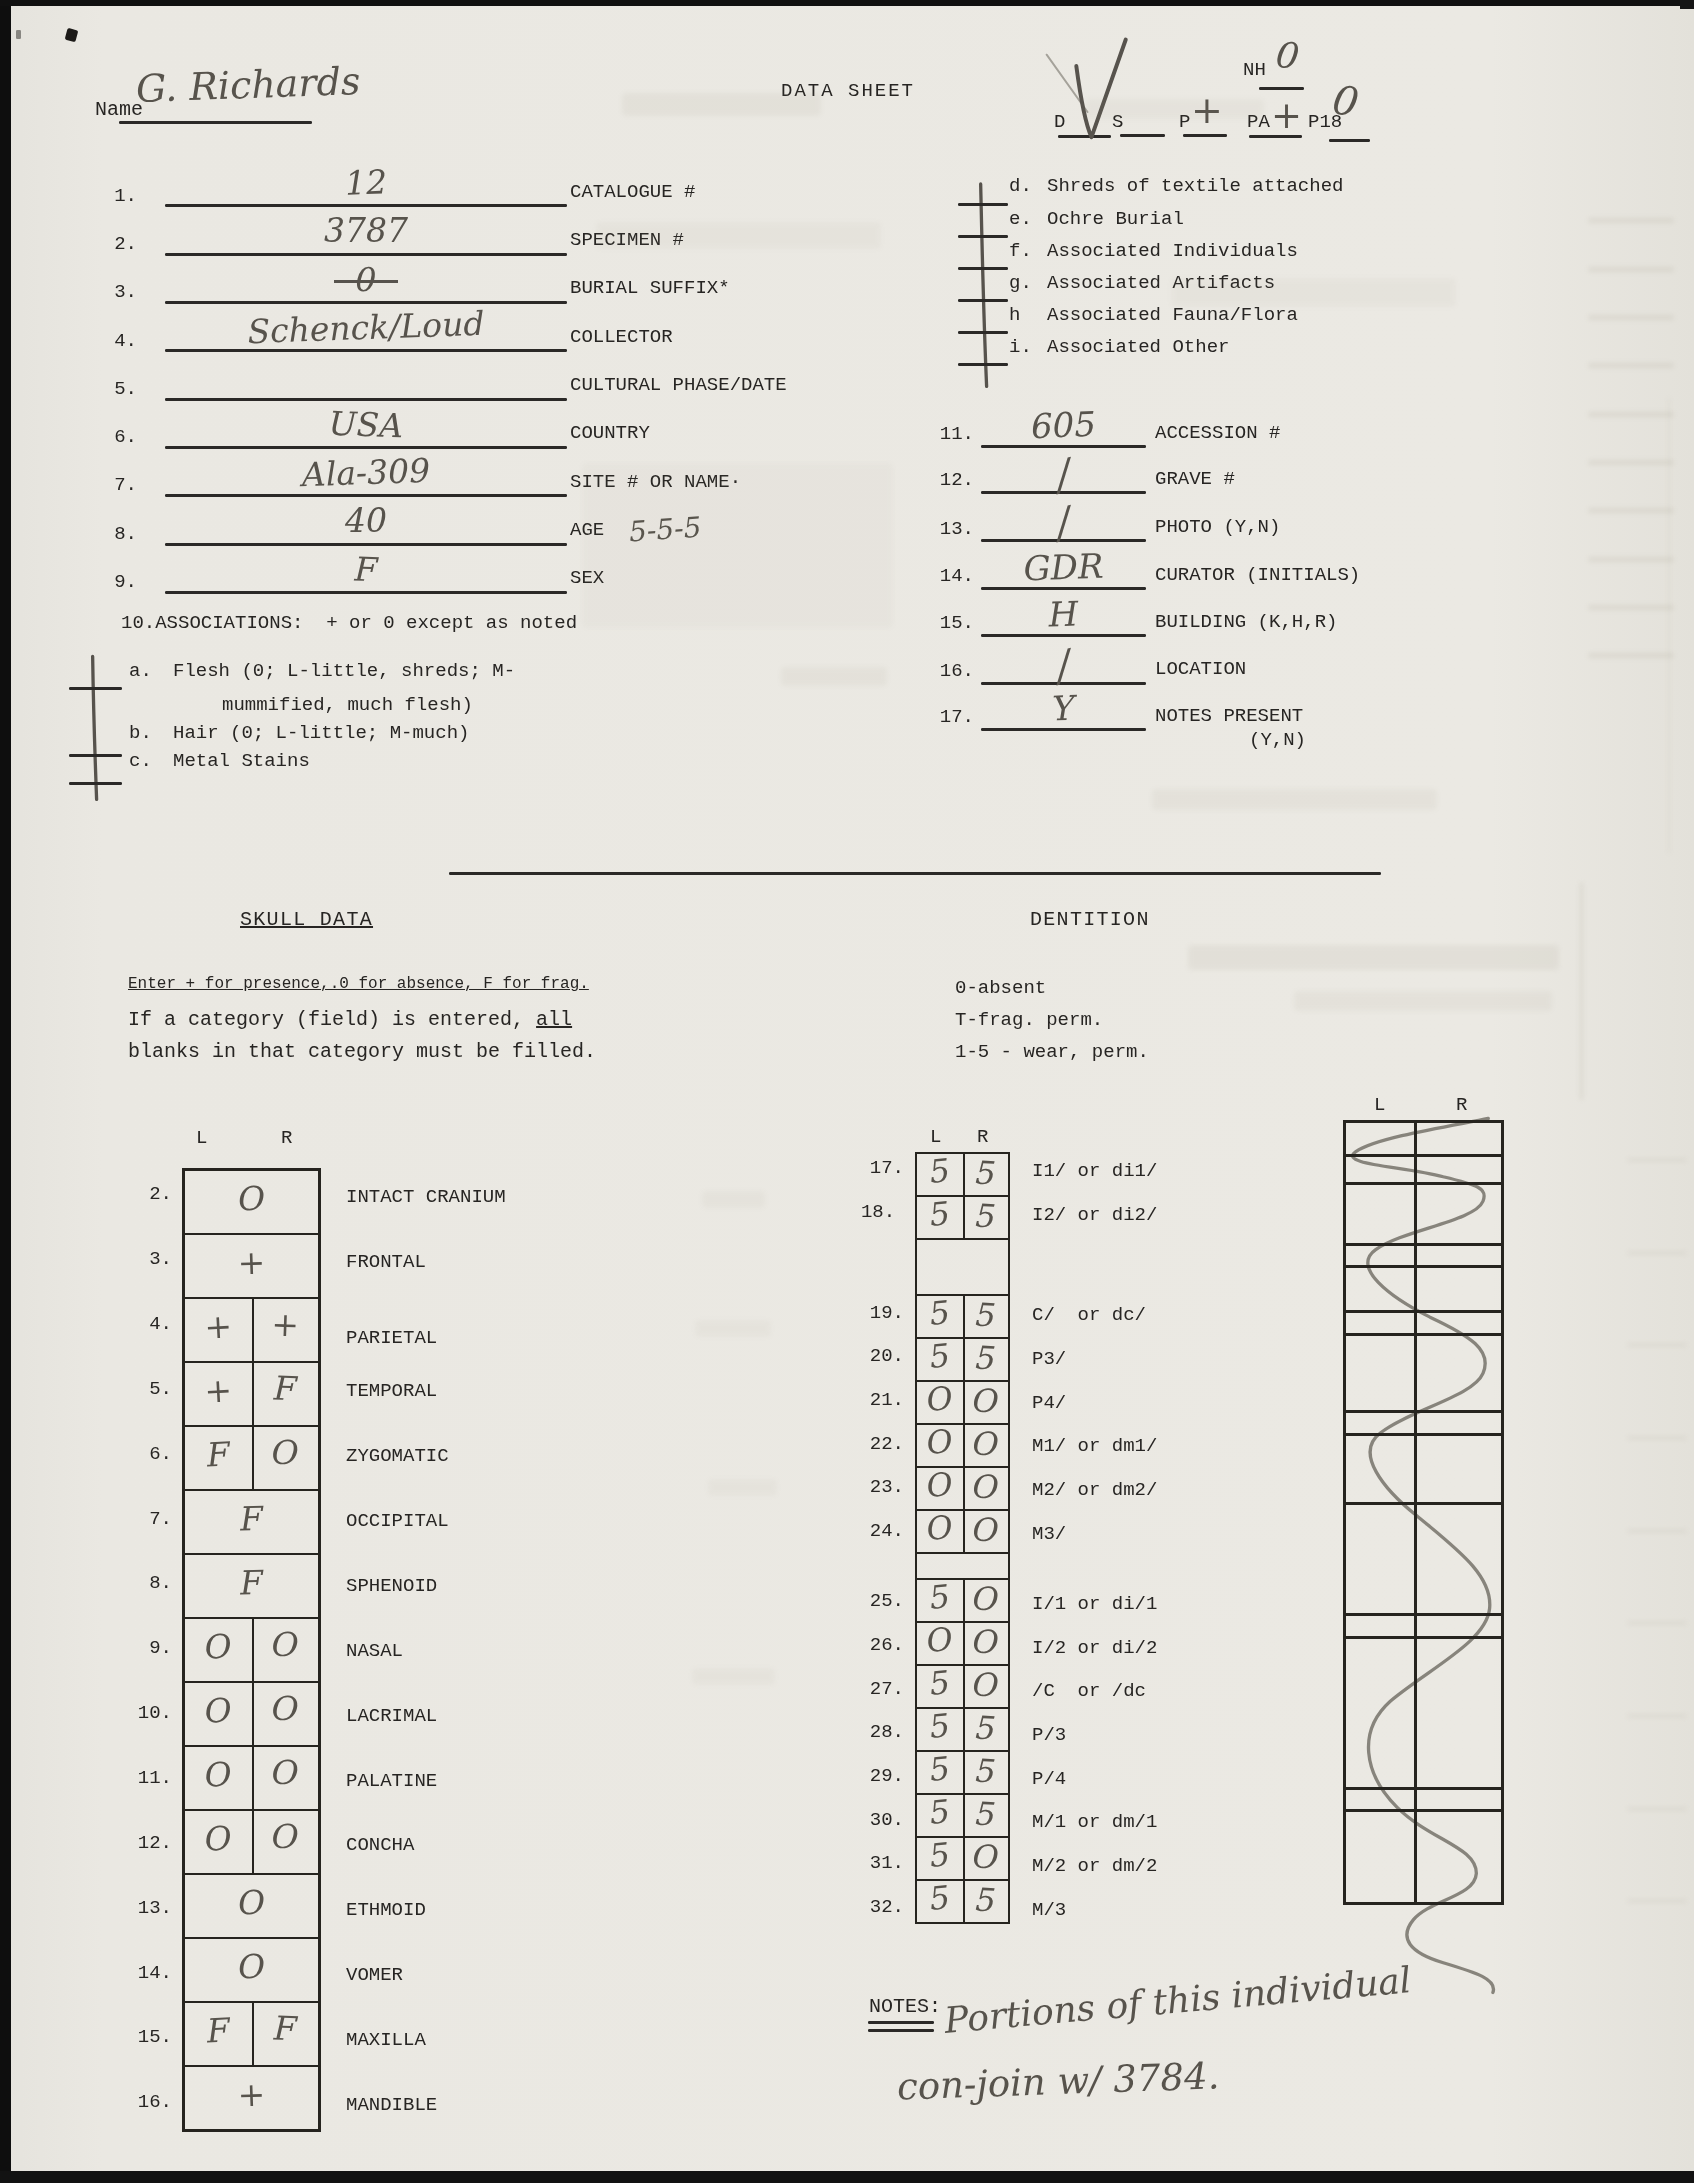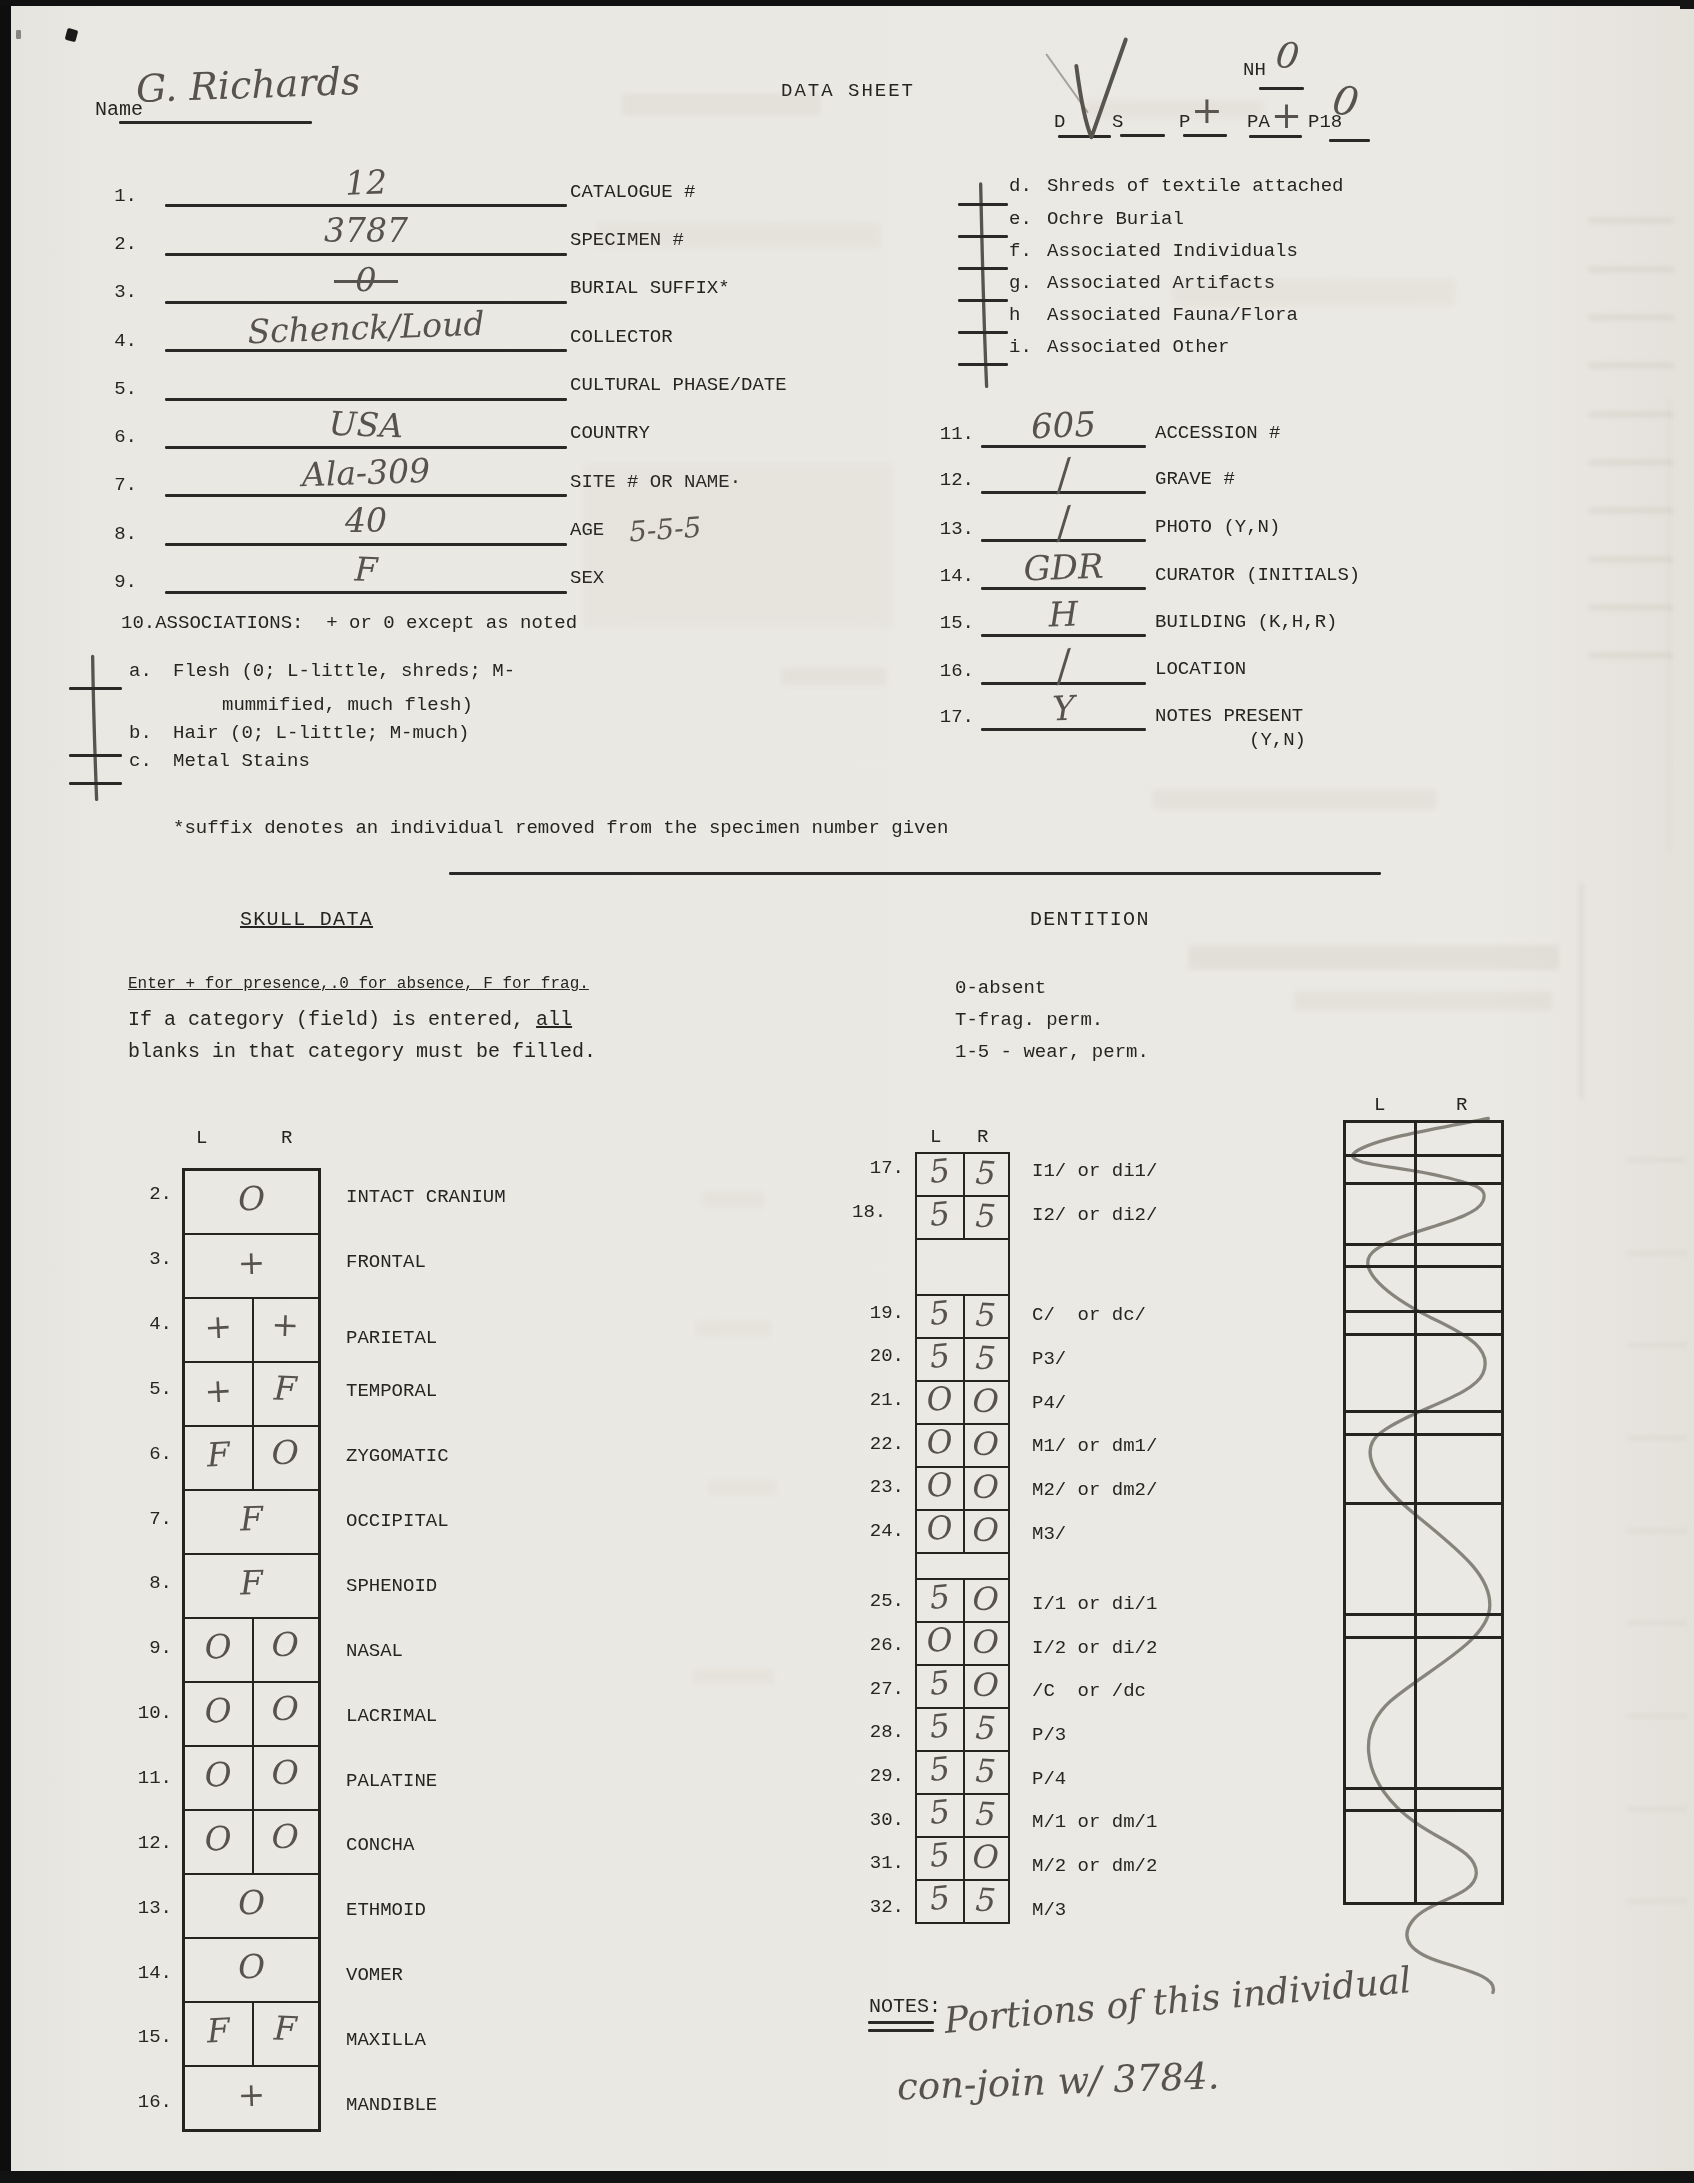--- a/index.html
+++ b/index.html
@@ -50,21 +50,20 @@
   <div class="rule" style="left:1259px;top:87px;width:45px;"></div>
   <div class="typed" style="left:1247px;top:113px;">PA</div>
   <div class="hw" style="left:1271px;top:97px;font-size:37px;">+</div>
   <div class="rule" style="left:1249px;top:135px;width:53px;"></div>
   <div class="typed" style="left:1308px;top:113px;">P18</div>
   <div class="hw" style="left:1333px;top:81px;font-size:40px;transform:rotate(10deg);">0</div>
   <div class="rule" style="left:1329px;top:139px;width:41px;"></div>
 
   <div class="typed" style="left:121px;top:614px;">10.ASSOCIATIONS:  + or 0 except as noted</div>
 
-  <div class="typed" style="left:173px;top:819px;">*suffix denotes an individual removed from the specimen number given</div>
   <div class="rule" style="left:449px;top:872px;width:932px;height:3.3px;"></div>
 
   <div class="typed" style="left:240px;top:909px;font-size:20px;letter-spacing:1.3px;text-decoration:underline;">SKULL DATA</div>
   <div class="typed" style="left:128px;top:976px;font-size:16px;text-decoration:underline;">Enter + for presence,.0 for absence, F for frag.</div>
   <div class="typed" style="left:128px;top:1009px;font-size:20px;"><span>If a category (field) is entered, </span><span class="uall">all</span></div>
   <div class="typed" style="left:128px;top:1041px;font-size:20px;">blanks in that category must be filled.</div>
 
   <div class="typed" style="left:1030px;top:909px;font-size:20px;letter-spacing:1.3px;">DENTITION</div>
   <div class="typed" style="left:955px;top:979px;">0-absent</div>
   <div class="typed" style="left:955px;top:1011px;">T-frag. perm.</div>
@@ -364,21 +363,21 @@
     <div class="typed" style="left: 130px; top: 1899px; width: 42px; text-align: right;">13.</div>
     <div class="typed" style="left: 346px; top: 1901px;">ETHMOID</div>
     <div class="typed" style="left: 130px; top: 1964px; width: 42px; text-align: right;">14.</div>
     <div class="typed" style="left: 346px; top: 1966px;">VOMER</div>
     <div class="typed" style="left: 130px; top: 2028px; width: 42px; text-align: right;">15.</div>
     <div class="typed" style="left: 346px; top: 2031px;">MAXILLA</div>
     <div class="typed" style="left: 130px; top: 2093px; width: 42px; text-align: right;">16.</div>
     <div class="typed" style="left: 346px; top: 2096px;">MANDIBLE</div>
     <div class="typed" style="left: 852px; top: 1159px; width: 52px; text-align: right;">17.</div>
     <div class="typed" style="left: 1032px; top: 1162px;">I1/ or di1/</div>
-    <div class="typed" style="left: 852px; top: 1203px; width: 52px; text-align: left;">18.</div>
+    <div class="typed" style="left: 852px; top: 1203px; width: 52px; text-align: center;">18.</div>
     <div class="typed" style="left: 1032px; top: 1206px;">I2/ or di2/</div>
     <div class="typed" style="left: 852px; top: 1304px; width: 52px; text-align: right;">19.</div>
     <div class="typed" style="left: 1032px; top: 1306px;">C/  or dc/</div>
     <div class="typed" style="left: 852px; top: 1347px; width: 52px; text-align: right;">20.</div>
     <div class="typed" style="left: 1032px; top: 1350px;">P3/</div>
     <div class="typed" style="left: 852px; top: 1391px; width: 52px; text-align: right;">21.</div>
     <div class="typed" style="left: 1032px; top: 1394px;">P4/</div>
     <div class="typed" style="left: 852px; top: 1435px; width: 52px; text-align: right;">22.</div>
     <div class="typed" style="left: 1032px; top: 1437px;">M1/ or dm1/</div>
     <div class="typed" style="left: 852px; top: 1478px; width: 52px; text-align: right;">23.</div>

